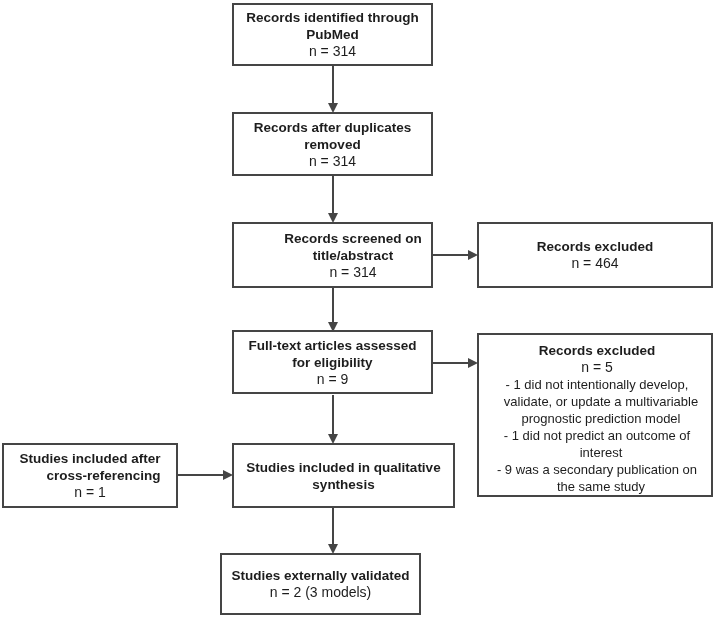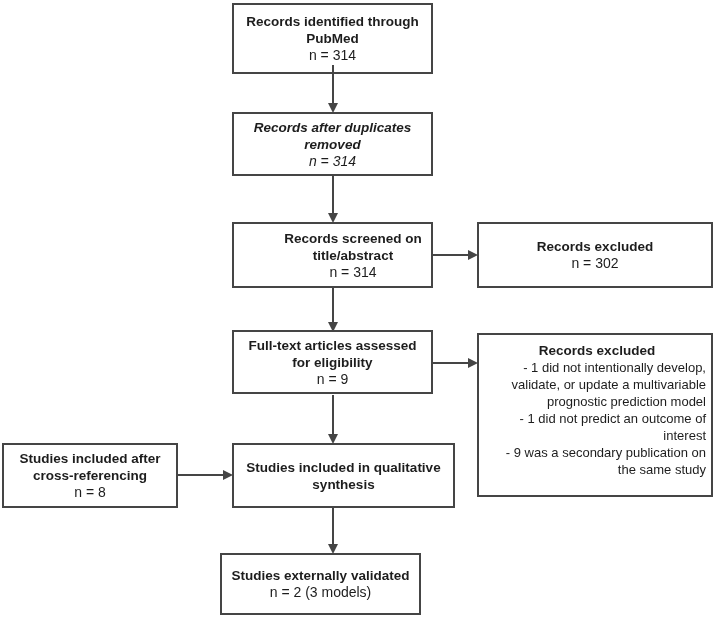--- a/index.html
+++ b/index.html
@@ -46,21 +46,21 @@
     align-items: stretch;
     text-align: center;
     padding: 7px 5px 4px 9px;
   }
   .box--reasons .box-title,
   .box--reasons .box-count { text-align: center; }
 
   .reason {
     font-size: 13px;
     line-height: 17px;
-    text-align: right;
+    text-align: center;
     padding-left: 8px;
     text-indent: -8px;
     white-space: pre-line;
   }
 
   
   .vline {
     position: absolute;
     width: 2px;
     background: #454545;
@@ -88,27 +88,27 @@
     left: 100%;
     top: 50%;
     transform: translateY(-50%);
     width: 0; height: 0;
     border-top: 5px solid transparent;
     border-bottom: 5px solid transparent;
     border-left: 10px solid #454545;
   }
 
   
-  .b-identified  { left: 232px; top: 3px;   width: 201px; height: 71px; }
-  .b-duplicates  { left: 232px; top: 112px; width: 201px; height: 64px; font-style: italic; }
+  .b-identified  { left: 232px; top: 3px;   width: 201px; height: 63px; }
+  .b-duplicates  { left: 232px; top: 112px; width: 201px; height: 64px; }
   .b-screened    { left: 232px; top: 222px; width: 201px; height: 66px; padding-left: 44px; }
   .b-fulltext    { left: 232px; top: 330px; width: 201px; height: 64px; }
   .b-qualitative { left: 232px; top: 443px; width: 223px; height: 65px; }
   .b-validated   { left: 220px; top: 553px; width: 201px; height: 62px; }
-  .b-crossref    { left: 2px;   top: 443px; width: 176px; height: 65px; }
+  .b-crossref    { left: 2px;   top: 443px; width: 176px; height: 65px; text-align: right; }
   .b-excl-screen { left: 477px; top: 222px; width: 236px; height: 66px; }
   .b-excl-full   { left: 477px; top: 333px; width: 236px; height: 164px; }
 
   
   .a-v1 { left: 332px; top: 65px;  height: 38px; }
   .a-v2 { left: 332px; top: 176px; height: 37px; }
   .a-v3 { left: 332px; top: 288px; height: 34px; }
   .a-v4 { left: 332px; top: 395px; height: 39px; }
   .a-v5 { left: 332px; top: 508px; height: 36px; }
   .a-h1 { left: 433px; top: 254px; width: 35px; }
@@ -150,30 +150,31 @@
   </div>
 
   <div class="box b-validated">
     <div class="box-title">Studies externally validated</div>
     <div class="box-count">n = 2 (3 models)</div>
   </div>
 
   <div class="box b-crossref">
     <div class="box-title">Studies included after
 cross-referencing</div>
-    <div class="box-count">n = 8</div>
+    <div class="box-count">n = 1</div>
   </div>
 
   <div class="box b-excl-screen">
     <div class="box-title">Records excluded</div>
-    <div class="box-count">n = 302</div>
+    <div class="box-count">n = 464</div>
   </div>
 
   <div class="box b-excl-full box--reasons">
     <div class="box-title">Records excluded</div>
+    <div class="box-count">n = 5</div>
     <div class="reason">- 1 did not intentionally develop,
 validate, or update a multivariable
 prognostic prediction model</div>
     <div class="reason">- 1 did not predict an outcome of
 interest</div>
     <div class="reason">- 9 was a secondary publication on
  the same study</div>
   </div>
 
   <div class="vline a-v1"></div>

